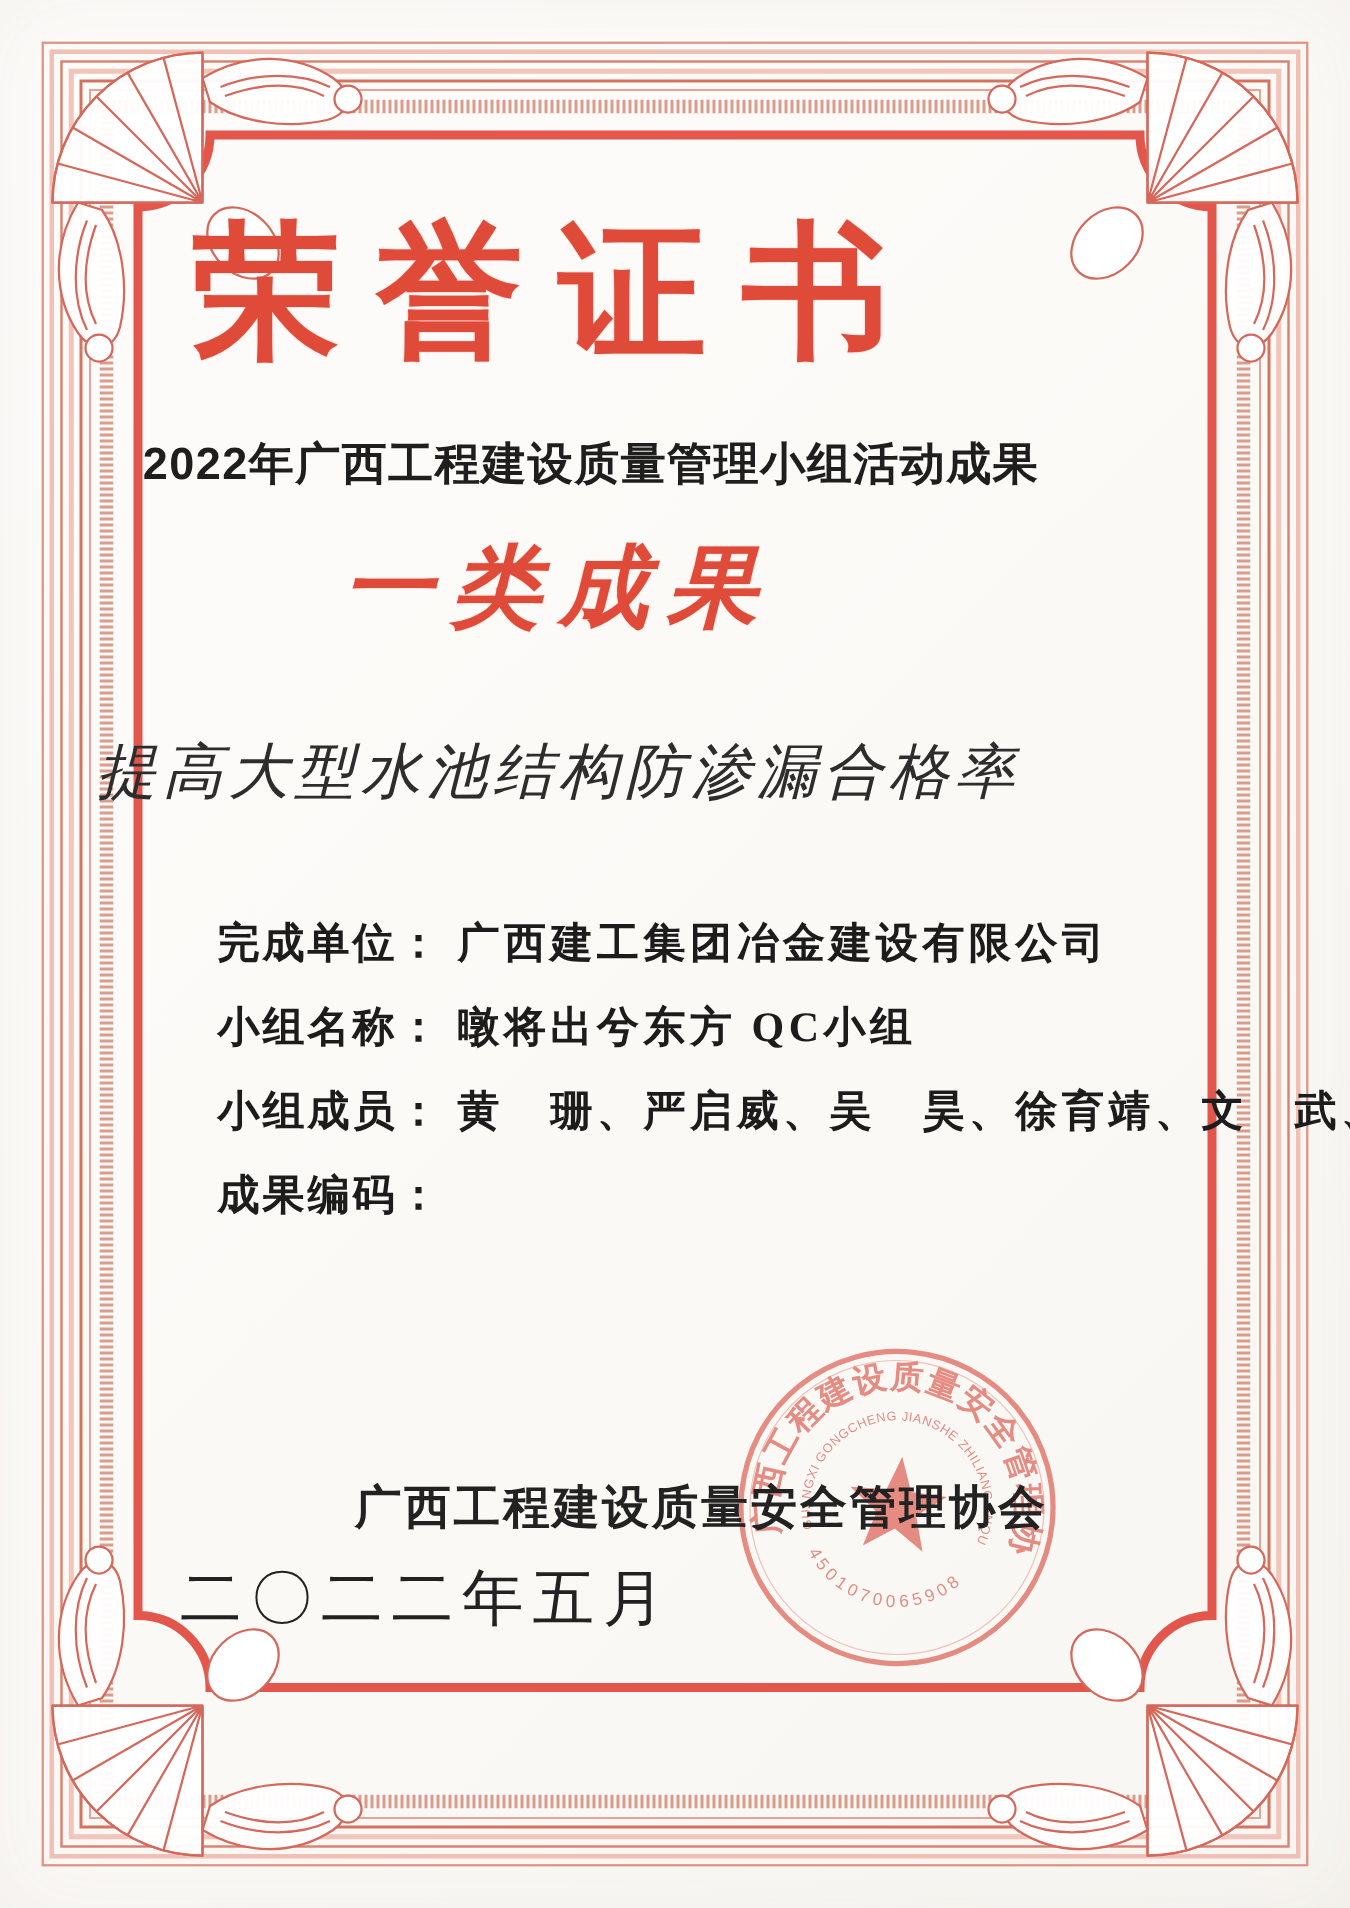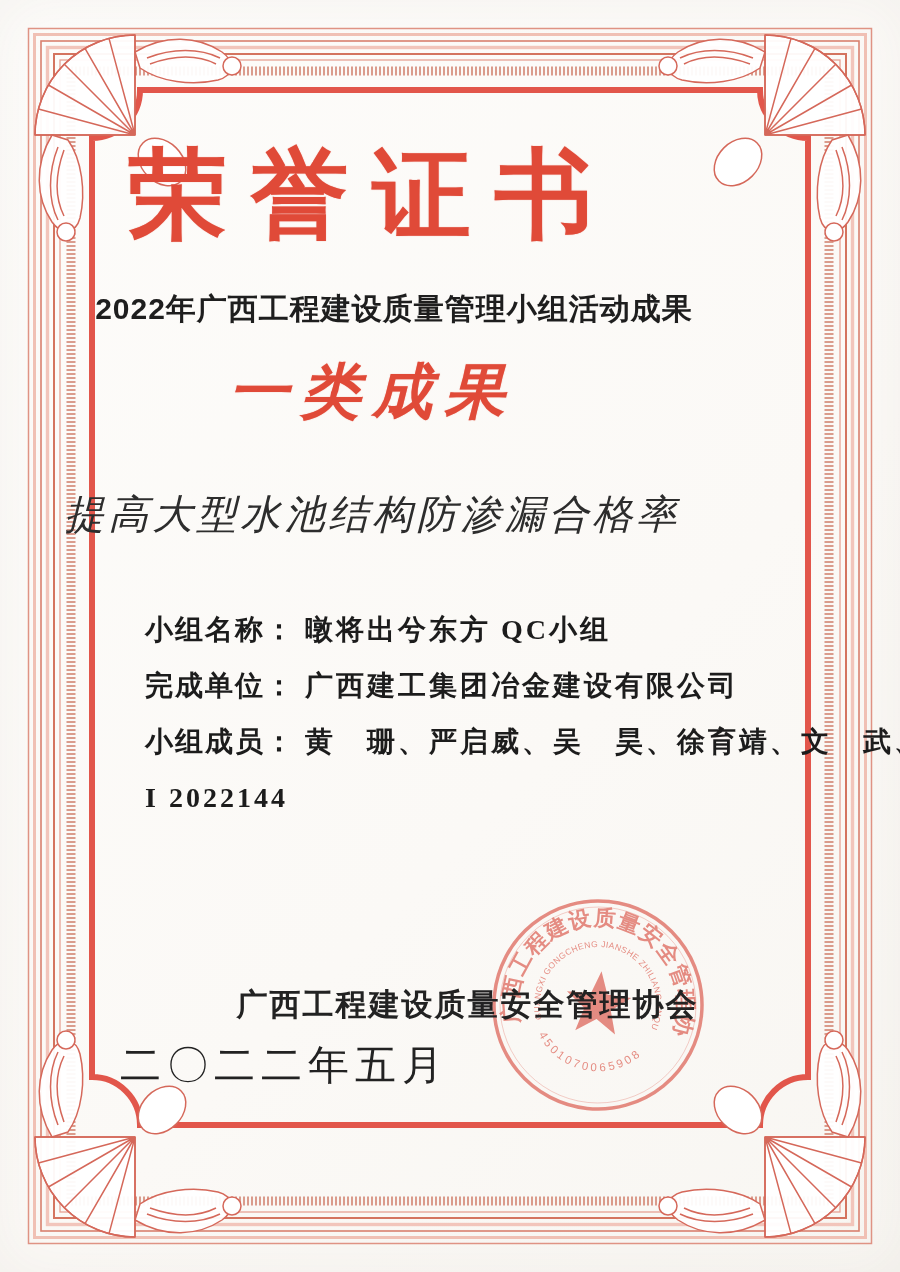--- a/index.html
+++ b/index.html
@@ -116,33 +116,33 @@
   </svg>
 
   <div class="content">
     <div class="title">荣誉证书</div>
     <div class="subtitle">2022年广西工程建设质量管理小组活动成果</div>
     <div class="award">一类成果</div>
     <div class="project">提高大型水池结构防渗漏合格率</div>
 
     <div class="info">
       <div class="row">
+        <span class="label">完成单位：</span>
+        <span class="value">广西建工集团冶金建设有限公司</span>
+      </div>
+      <div class="row">
         <span class="label">小组名称：</span>
         <span class="value">暾将出兮东方 QC小组</span>
-      </div>
-      <div class="row">
-        <span class="label">完成单位：</span>
-        <span class="value">广西建工集团冶金建设有限公司</span>
       </div>
       <div class="row">
         <span class="label">小组成员：</span>
         <span class="value">黄　珊、严启威、吴　昊、徐育靖、文　武、</span>
       </div>
       <div class="row">
-        <span class="value">I 2022144</span>
+        <span class="label">成果编码：</span>
       </div>
     </div>
 
     <div class="org-line">广西工程建设质量安全管理协会</div>
     <div class="date-line">二〇二二年五月</div>
   </div>
 
 </div>
 
 </body></html>

